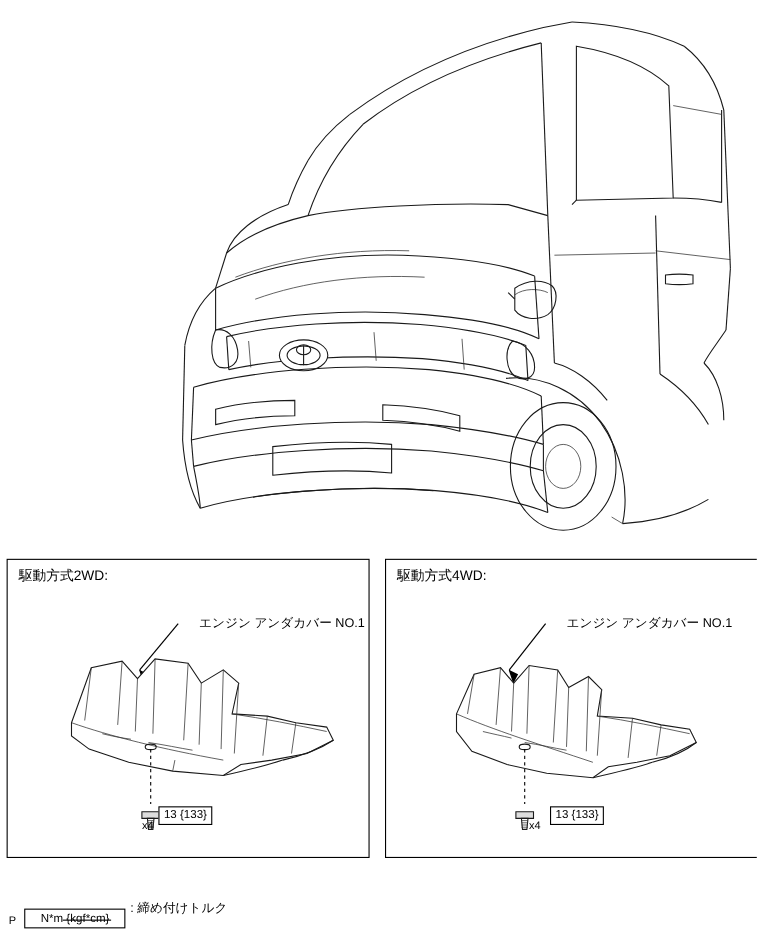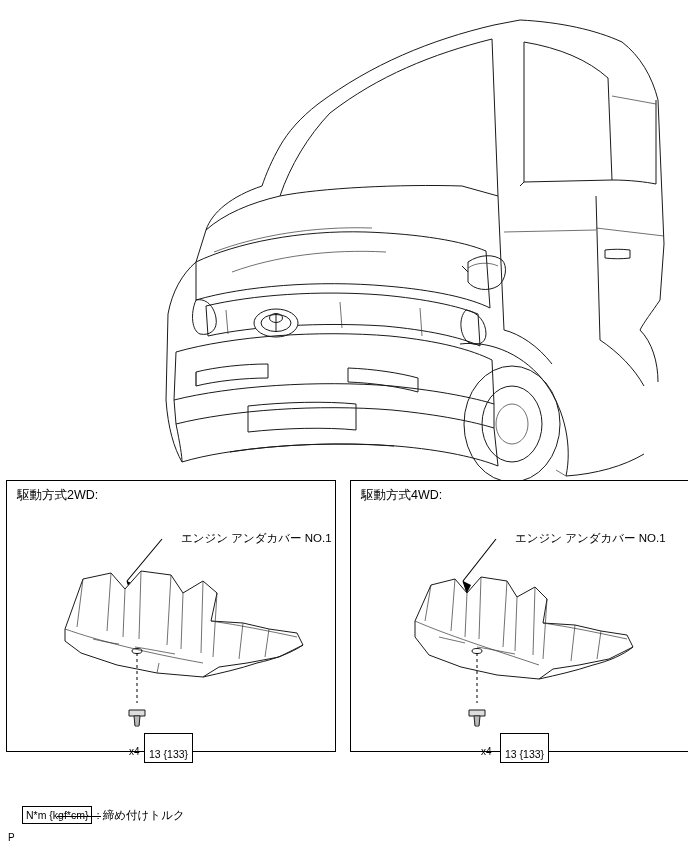--- a/index.html
+++ b/index.html
@@ -21,21 +21,21 @@
     position: absolute;
     left: 0;
     top: 0;
     width: 688px;
     height: 500px;
   }
 
   
   .panel {
     position: absolute;
-    top: 480px;
+    top: 508px;
     height: 272px;
     border: 1px solid #000000;
     box-sizing: border-box;
     background: #ffffff;
   }
   #panel-2wd { left: 6px;   width: 330px; }
   #panel-4wd { left: 350px; width: 372px; }
 
   .panel-title {
     position: absolute;
@@ -54,21 +54,21 @@
   }
   #label-2wd { left: 160px; top: 50px; }
   #label-4wd { left: 150px; top: 50px; }
 
   .torque-box {
     position: absolute;
     border: 1px solid #000000;
     background: #ffffff;
     font-size: 10.5px;
     line-height: 13px;
-    padding: 14px 4px 1px 4px;
+    padding: 1px 4px 1px 4px;
     white-space: nowrap;
   }
   #torque-2wd { left: 144px; top: 733px; }
   #torque-4wd { left: 500px; top: 733px; }
 
   .bolt-count {
     position: absolute;
     font-size: 10px;
     white-space: nowrap;
   }
@@ -80,24 +80,25 @@
     position: absolute;
     left: 22px;
     top: 806px;
     display: flex;
     align-items: center;
     font-size: 11.5px;
     white-space: nowrap;
   }
   #legend-box {
     border: 1px solid #000000;
-    padding: 1px 3px;
+    padding: 1px 14px;
     font-size: 10.5px;
     line-height: 14px;
     position: relative;
+    margin-top: 20px;
   }
   #legend-box .strike {
     position: absolute;
     left: 34px;
     top: 9px;
     width: 44px;
     height: 1px;
     background: #000000;
   }
   #legend-text {

